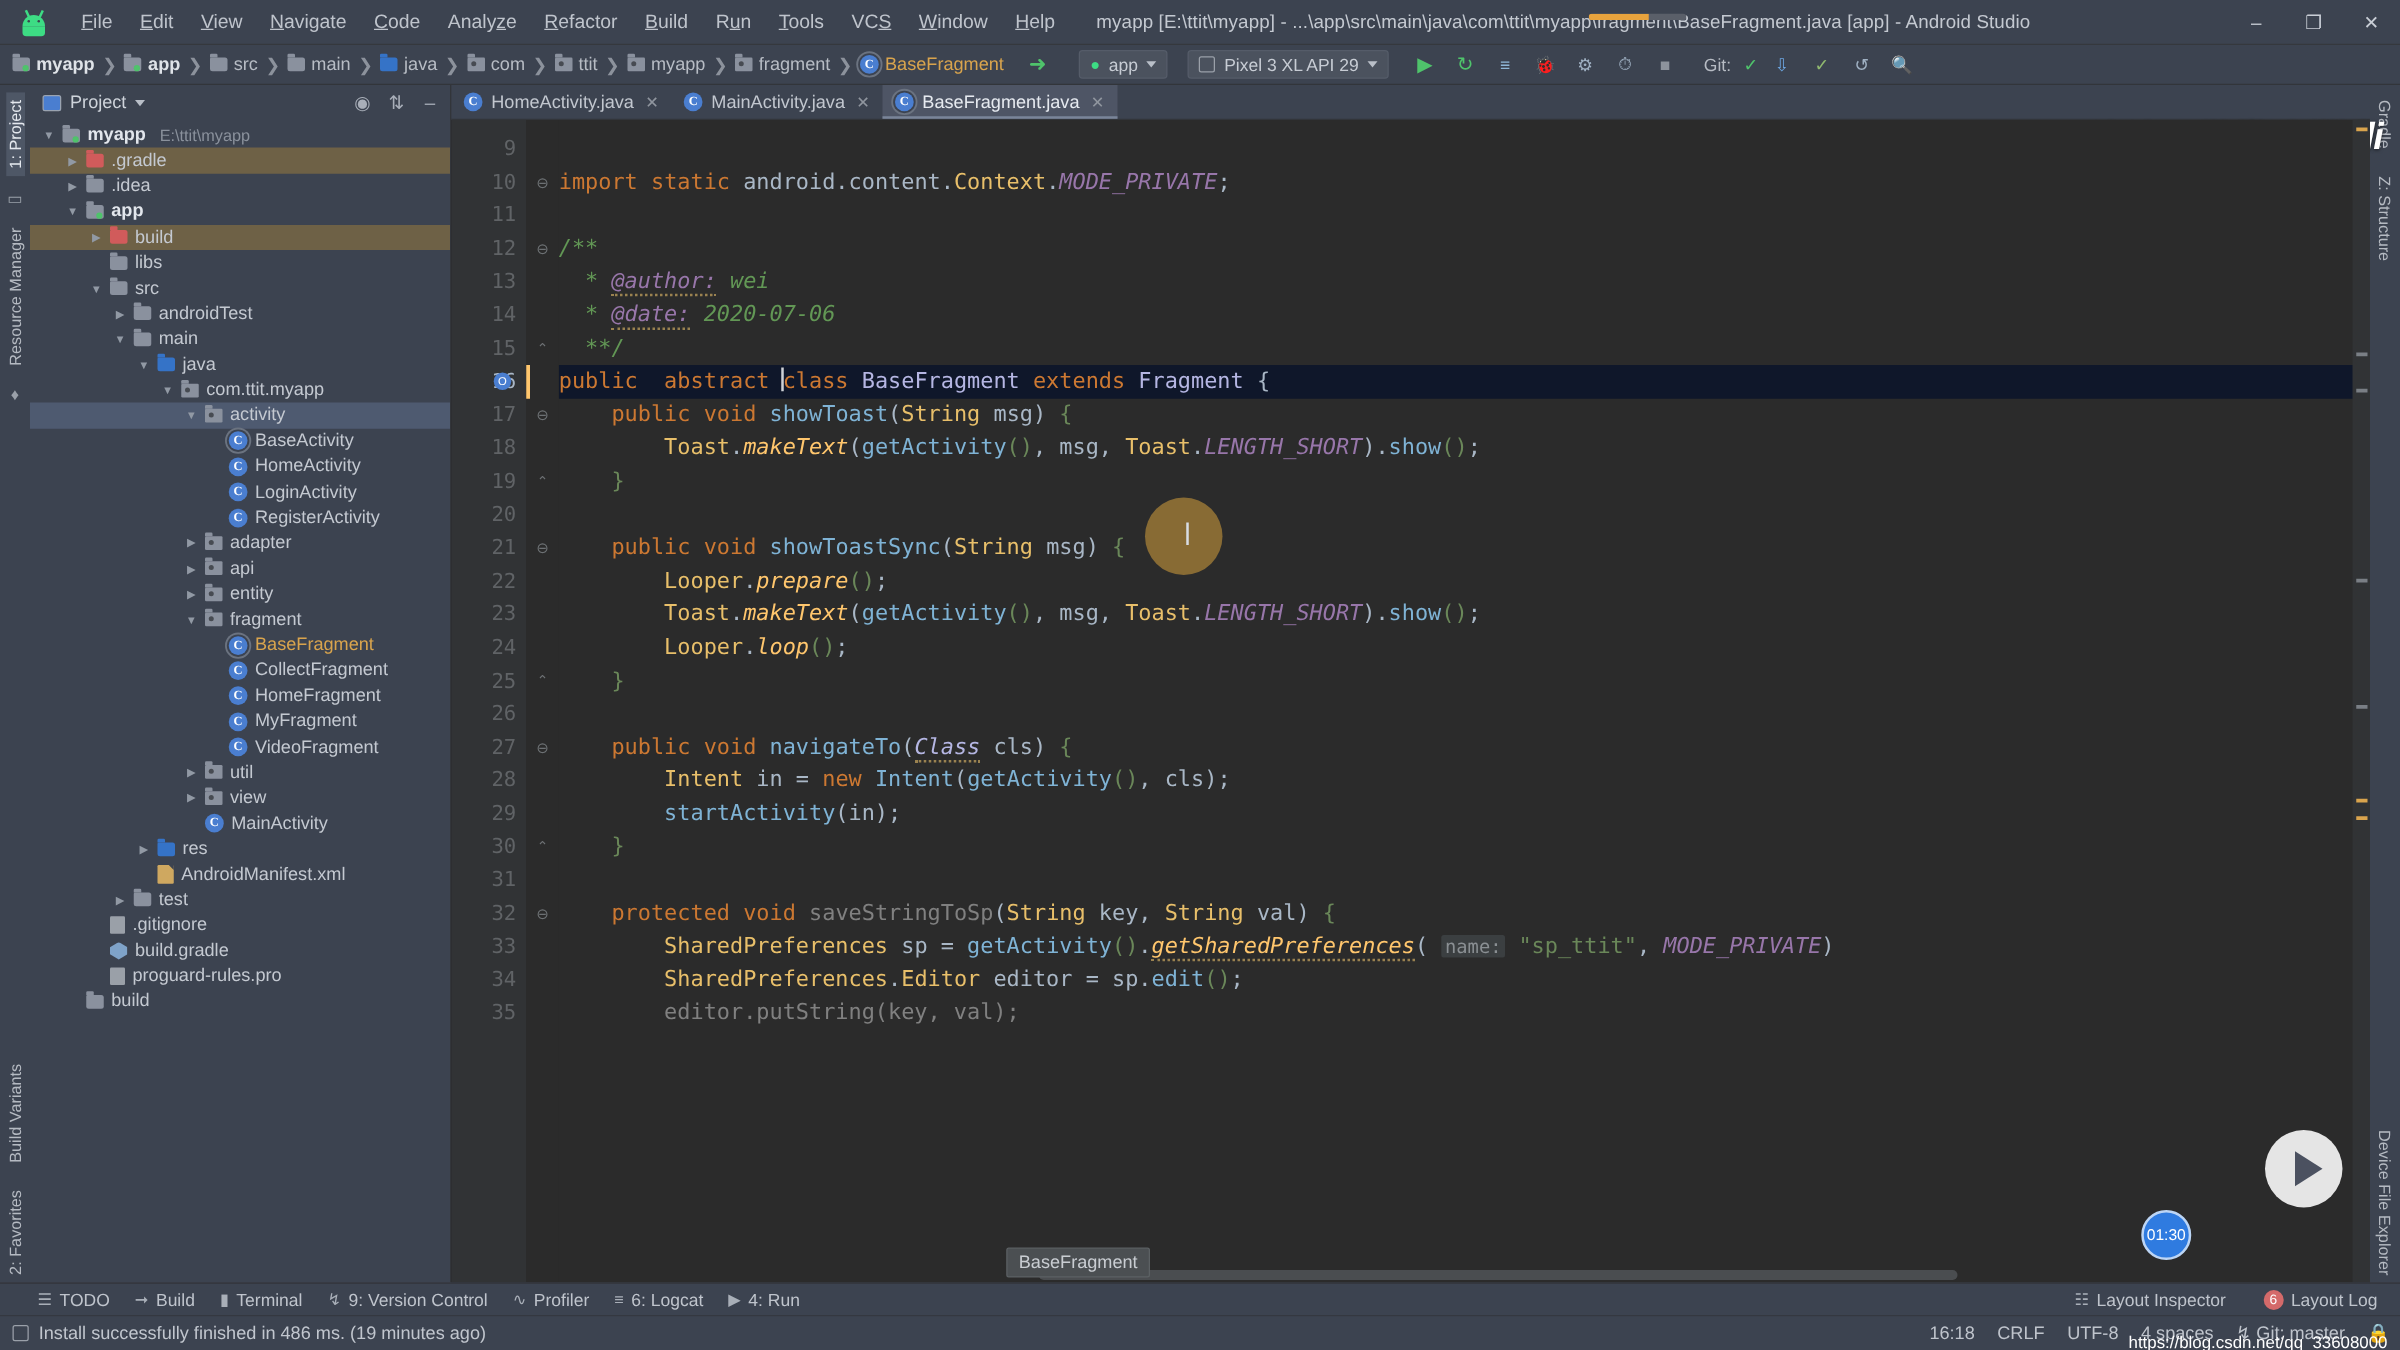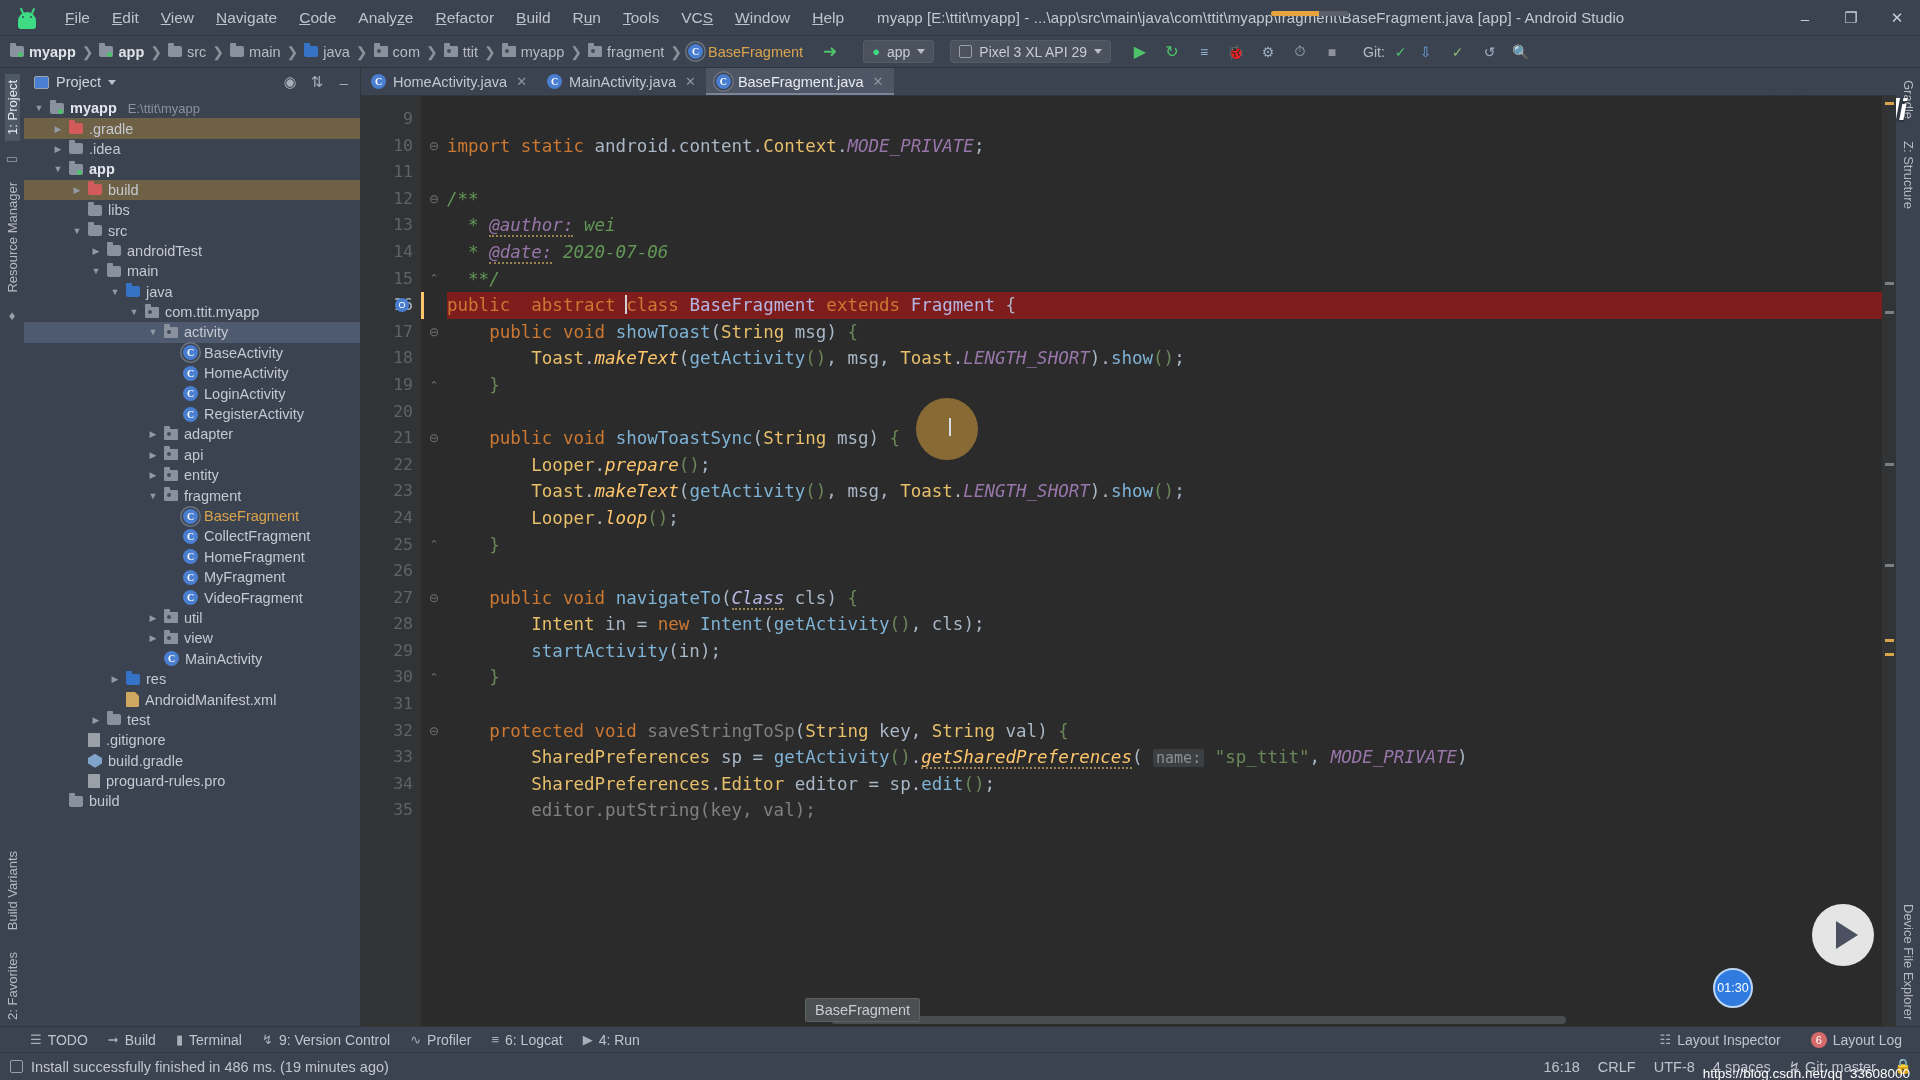--- a/index.html
+++ b/index.html
@@ -247,21 +247,21 @@
   .foldcol { width:26px; flex:0 0 26px; background:#2b2b2b; padding-top:10px; position:relative; }
   .fold {
     height:26.6px; display:flex; align-items:center; justify-content:center;
     color:#6d7174; font-size:11px;
   }
   .codearea {
     flex:1 1 auto; padding-top:10px; position:relative; overflow:hidden;
     font-family:"DejaVu Sans Mono", monospace; font-size:17.5px;
   }
   .cl { height:26.6px; line-height:26.6px; white-space:pre; color:#a9b7c6; }
-  .cl.hl { background:#7f1d1d; }
+  .cl.hl { background:#0f172a; }
 
   .k { color:#cc7832; }   
   .s { color:#6a8759; }   
   .c { color:#808080; }   
   .jd{ color:#629755; font-style:italic; }
   .t { color:#a9b7c6; }
   .cls{ color:#b5b6e3; }
   .m { color:#7fb3d5; }   
   .mi{ color:#ffc66d; font-style:italic; }
   .f { color:#9876aa; }

